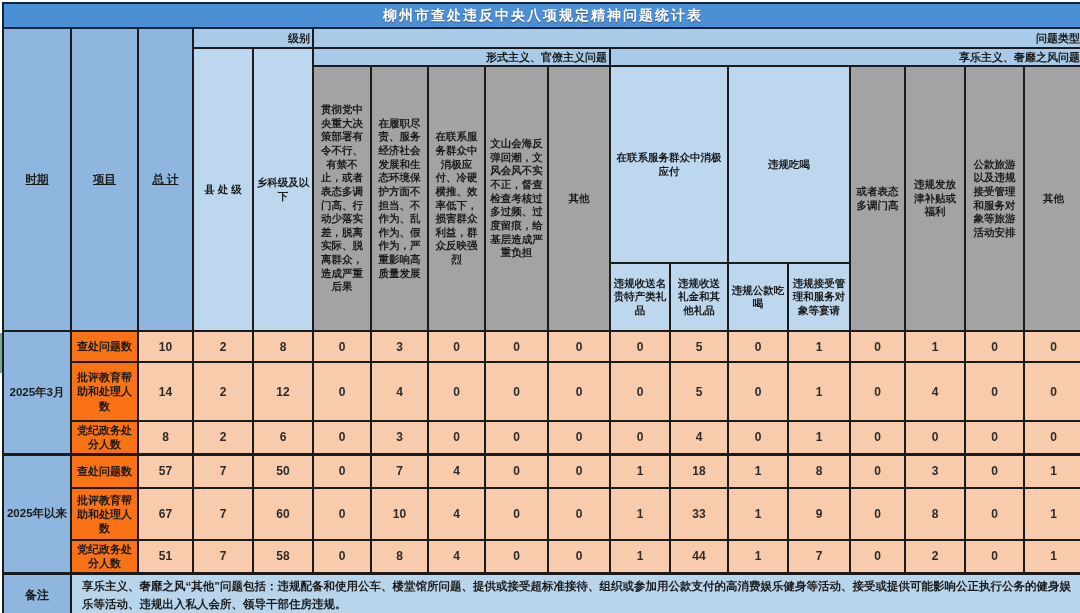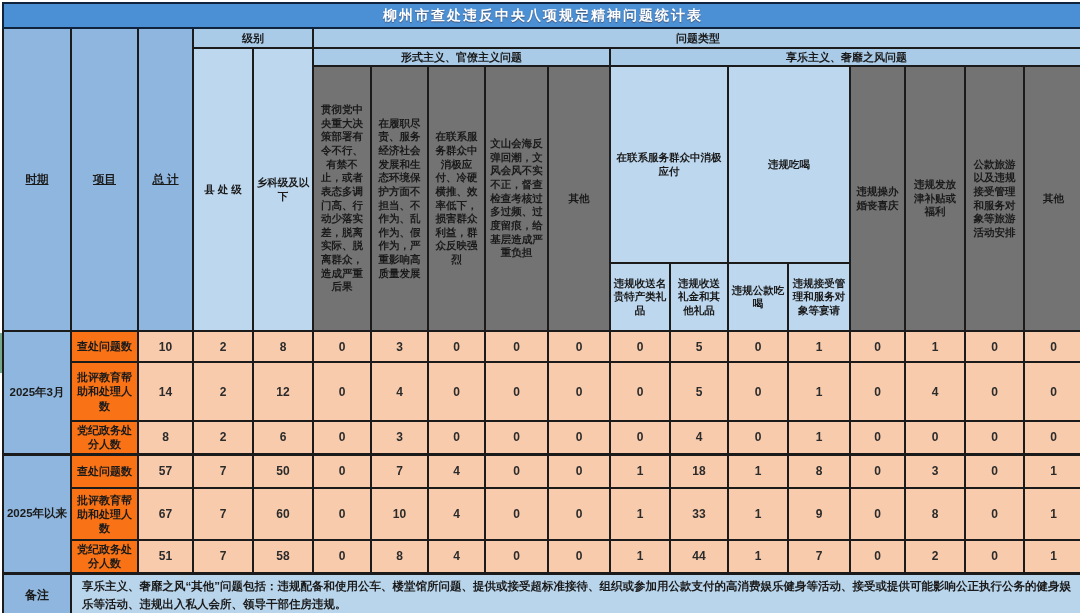--- a/index.html
+++ b/index.html
@@ -12,23 +12,23 @@
   table { border-collapse:collapse; table-layout:fixed; width:1076px; }
   td {
     border:2px solid #1b1b1b; padding:0 2px; text-align:center;
     vertical-align:middle; overflow:hidden;
   }
   .title-cell {
     background:#4b90d4; color:#ffffff; font-size:14px; font-weight:bold;
     height:25px; letter-spacing:2px; text-shadow:0 1px 1px rgba(60,20,20,.45);
     border-color:#10233d;
   }
-  .hdr      { background:#a9cbe8; font-weight:bold; font-size:11px; }
+  .hdr      { background:#a9cbe8; font-weight:bold; font-size:11px;text-align:right; }
   .hdr-light{ background:#bdd7ee; font-weight:bold; font-size:10.5px; line-height:1.25; }
-  .desc     { background:#737373; font-weight:bold; font-size:10.5px; line-height:1.3; padding:2px 3px; }
+  .desc     { background:#a3a3a3; font-weight:bold; font-size:10.5px; line-height:1.3; padding:2px 3px; }
   .left-col { background:#8fb6de; font-weight:bold; font-size:11.5px;text-decoration:underline; }
   .period-cell { background:#8fb6de; font-weight:bold; font-size:11.5px;margin-left:12px; }
   .row-label{ background:#f97316; font-weight:bold; font-size:11px; line-height:1.3; padding:1px 2px; }
   .num-cell { background:#f8cbad; font-size:12px; font-weight:bold; color:#2b2b2b; }
   .remark-label { background:#8fb6de; font-weight:bold; font-size:12px; }
   .remark-text  {
     background:#b9d5ec; text-align:left; font-size:11.5px; font-weight:bold;
     line-height:1.55; padding:3px 10px;
   }
   .section-start td { border-top-width:3px; }
@@ -83,21 +83,21 @@
     </tr>
 
     <tr style="height:197px">
       <td rowspan="2" class="desc">贯彻党中央重大决策部署有令不行、有禁不止，或者表态多调门高、行动少落实差，脱离实际、脱离群众，造成严重后果</td>
       <td rowspan="2" class="desc">在履职尽责、服务经济社会发展和生态环境保护方面不担当、不作为、乱作为、假作为，严重影响高质量发展</td>
       <td rowspan="2" class="desc">在联系服务群众中消极应付、冷硬横推、效率低下，损害群众利益，群众反映强烈</td>
       <td rowspan="2" class="desc">文山会海反弹回潮，文风会风不实不正，督查检查考核过多过频、过度留痕，给基层造成严重负担</td>
       <td rowspan="2" class="desc">其他</td>
       <td colspan="2" class="hdr-light">在联系服务群众中消极应付</td>
       <td colspan="2" class="hdr-light">违规吃喝</td>
-      <td rowspan="2" class="desc">违规操办婚丧喜庆</td>
+      <td rowspan="2" class="desc">或者表态多调门高</td>
       <td rowspan="2" class="desc">违规发放津补贴或福利</td>
       <td rowspan="2" class="desc">公款旅游以及违规接受管理和服务对象等旅游活动安排</td>
       <td rowspan="2" class="desc">其他</td>
     </tr>
 
     <tr style="height:68px">
       <td class="hdr-light">违规收送名贵特产类礼品</td>
       <td class="hdr-light">违规收送礼金和其他礼品</td>
       <td class="hdr-light">违规公款吃喝</td>
       <td class="hdr-light">违规接受管理和服务对象等宴请</td>

